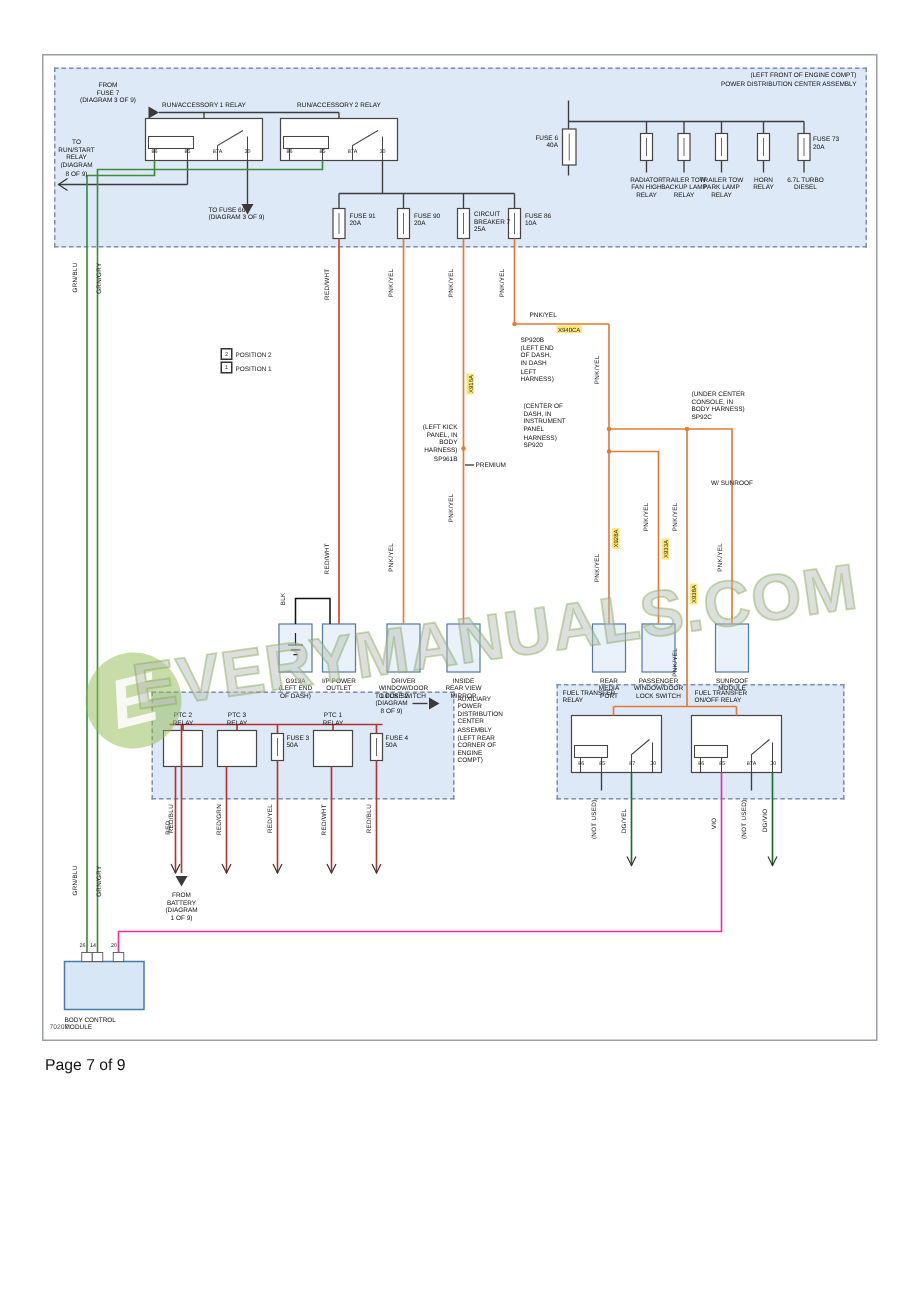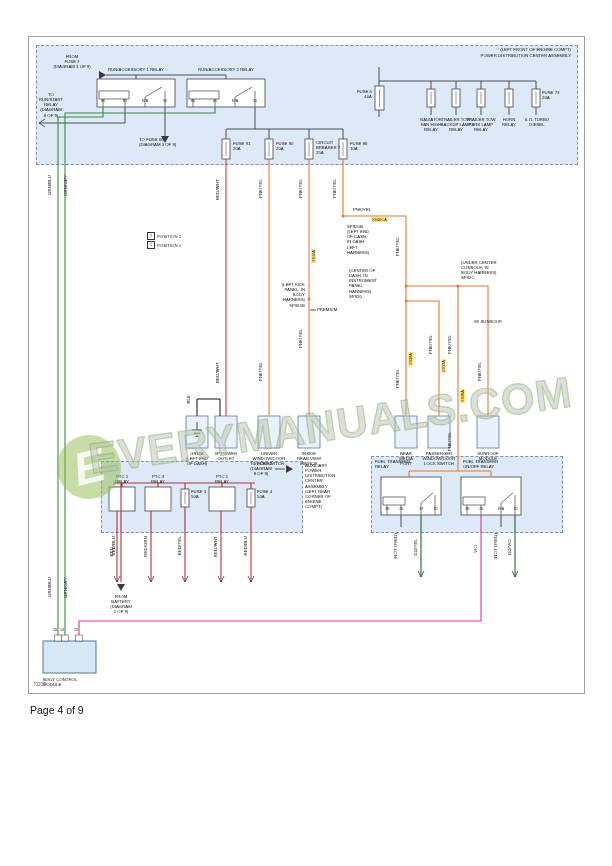--- a/index.html
+++ b/index.html
@@ -349,14 +349,14 @@
     <span class="pin" style="left:43px;top:591px;width:8px;">20</span>
 
     <div id="doc-number">70207</div>
 
     <div id="watermark">
       <div id="wm-logo">E</div>
       <div id="wm-text">EVERYMANUALS.COM</div>
     </div>
   </div>
 
-  <div id="page-footer">Page 4 of 9</div>
+  <div id="page-footer">Page 7 of 9</div>
 </div>
 
 </body></html>

